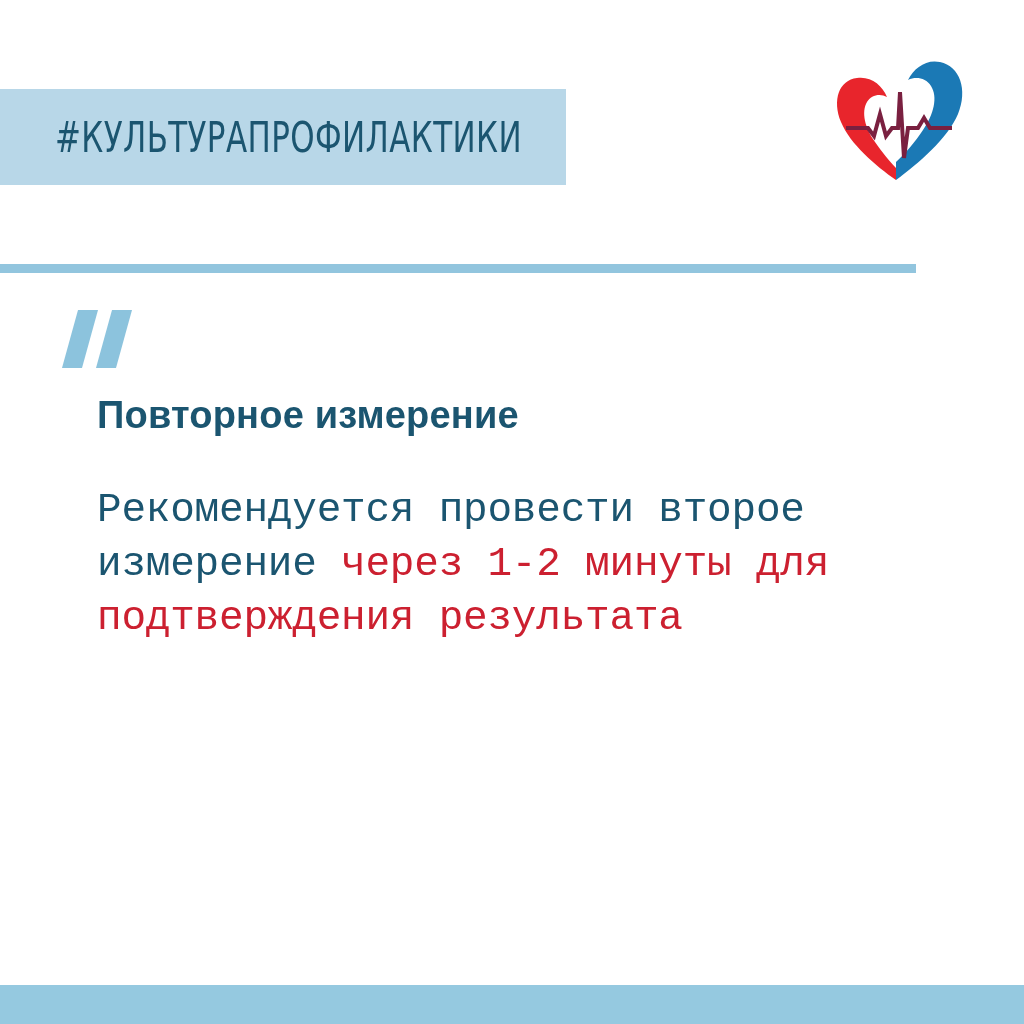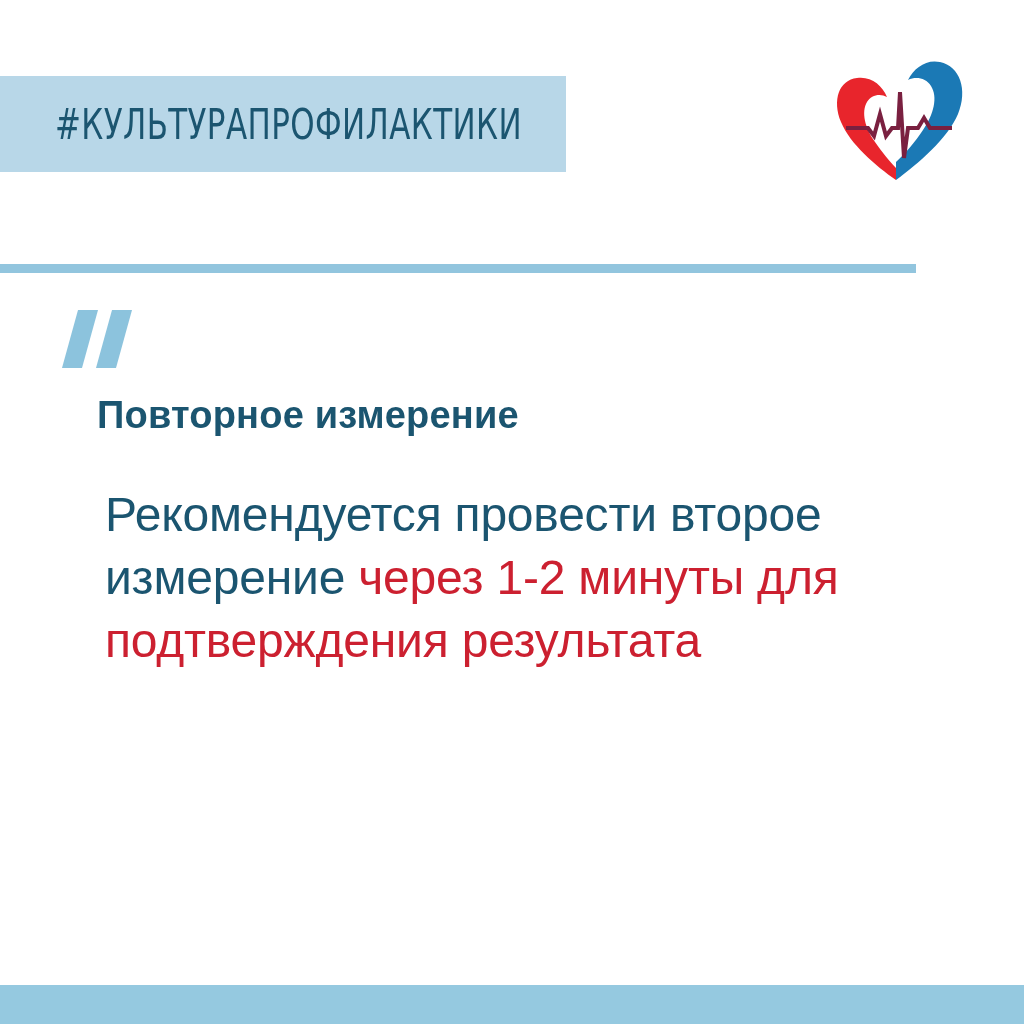--- a/index.html
+++ b/index.html
@@ -18,21 +18,21 @@
     width: 1024px;
     height: 1024px;
     background: #ffffff;
     overflow: hidden;
   }
 
   
   .hashtag-band {
     position: absolute;
     left: 0;
-    top: 76px;
+    top: 89px;
     width: 566px;
     height: 96px;
     background: #b8d7e8;
     display: flex;
     align-items: center;
   }
   .hashtag-text {
     margin-left: 55px;
     color: #1b5570;
     font-family: "Liberation Sans Narrow", "DejaVu Sans Condensed", "Liberation Sans", sans-serif;
@@ -91,25 +91,26 @@
   }
   .headline {
     color: #1b5570;
     font-size: 38px;
     font-weight: bold;
     line-height: 1.15;
     letter-spacing: 0.2px;
     margin: 0 0 45px 0;
   }
   .body-text {
-    font-size: 48px;
+    font-size: 41px;
     line-height: 1.32;
     letter-spacing: -0.2px;
-    margin: 8px;
+    margin: 0;
     color: #1b5570;
+    font-family: Liberation Mono, monospace;
   }
   .body-text .accent {
     color: #cc2030;
   }
 
   
   .footer-band {
     position: absolute;
     left: 0;
     bottom: 0;

